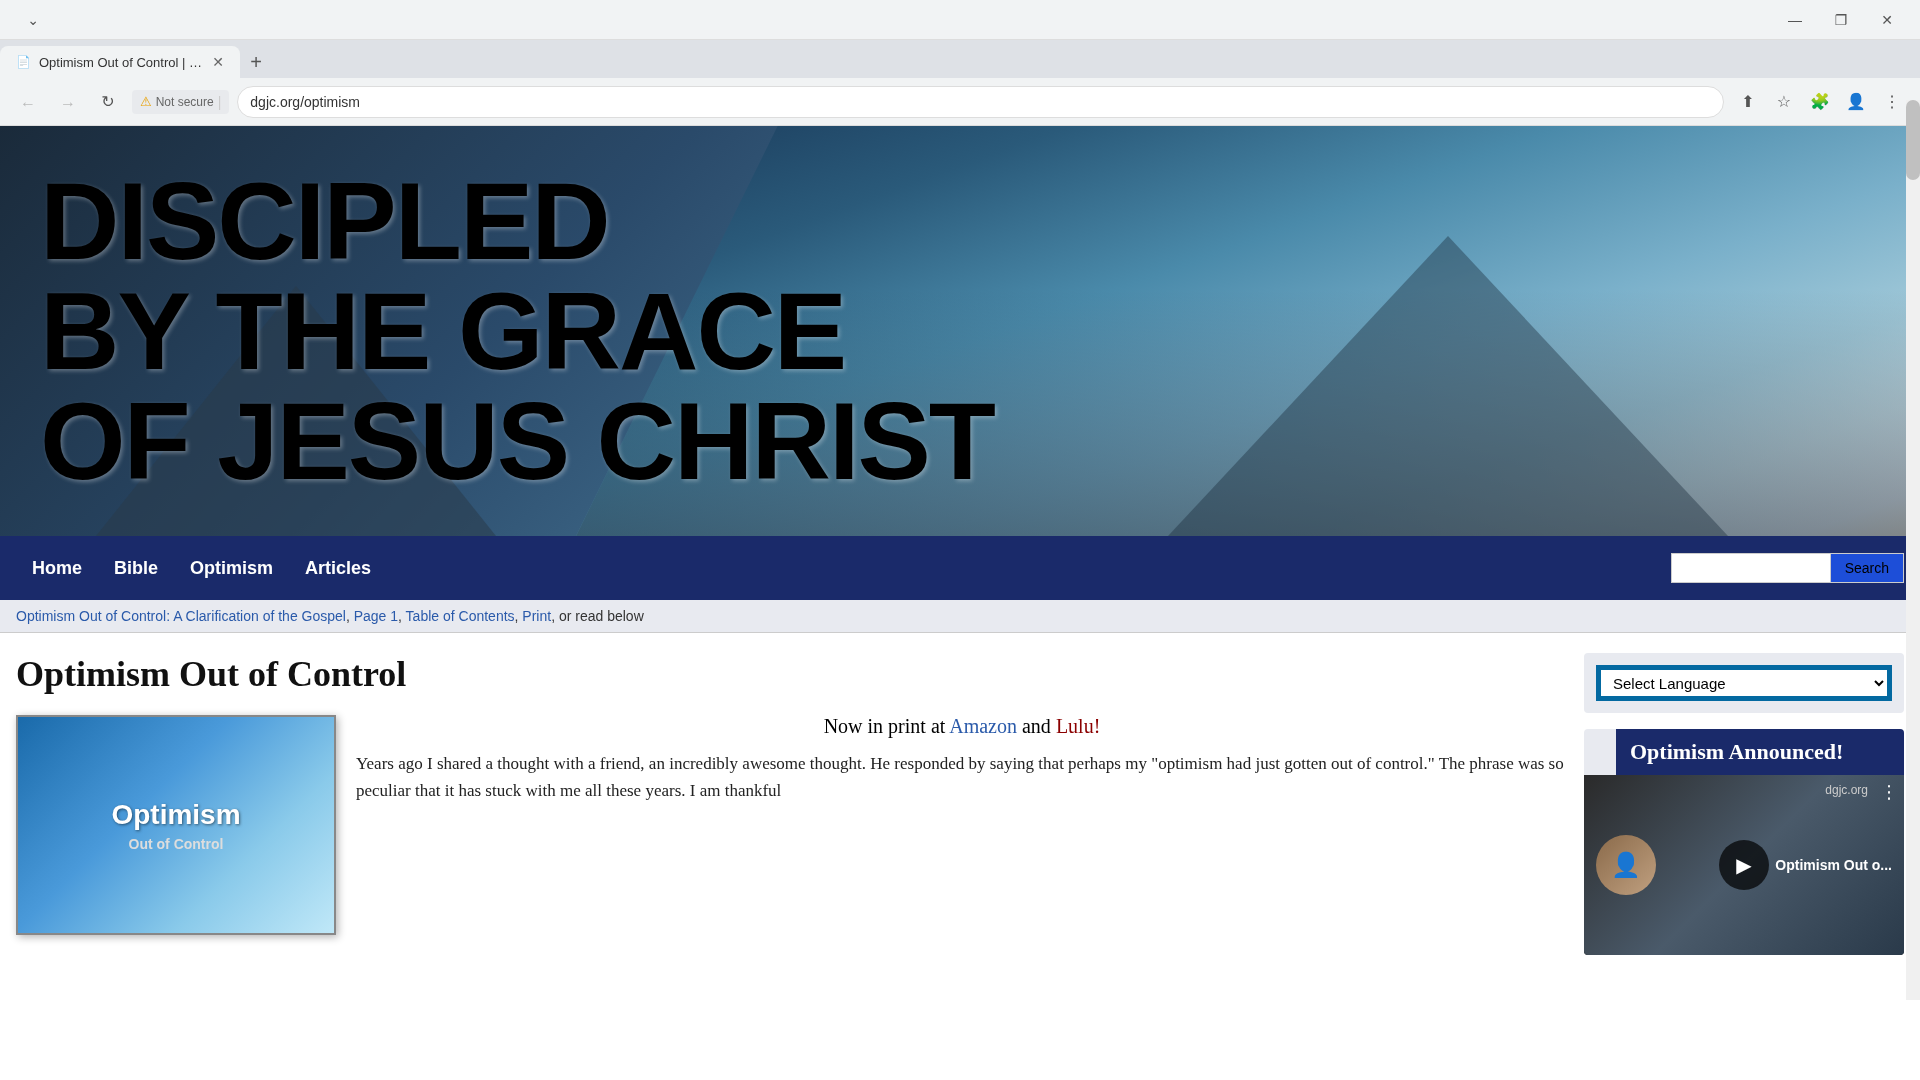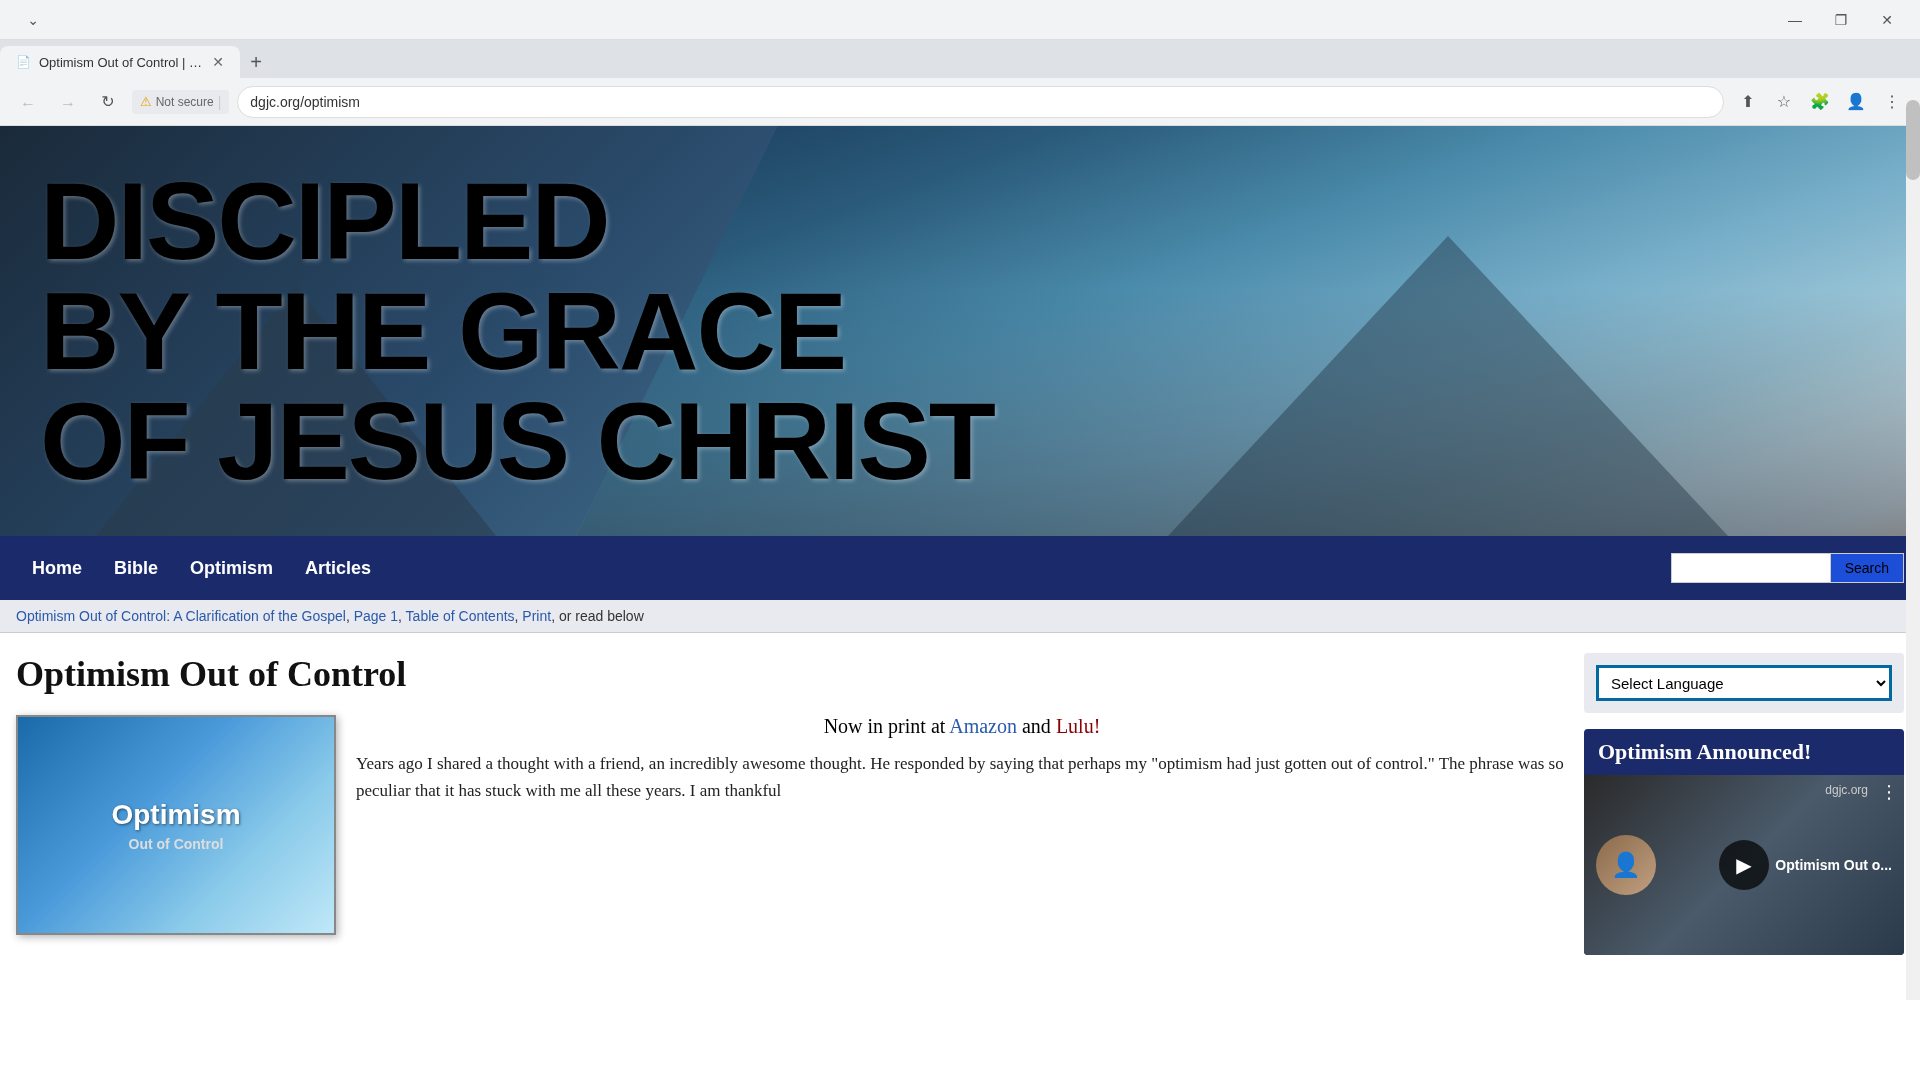--- a/index.html
+++ b/index.html
@@ -338,38 +338,39 @@
     .language-select-wrapper {
       margin-bottom: 16px;
       background: #e8eaf0;
       padding: 12px;
       border-radius: 4px;
     }
     .lang-select {
       width: 100%;
       height: 36px;
       font-size: 15px;
-      border: 3px solid #0369a1;
+      border: 5px solid #0369a1;
       background: #fff;
       padding: 0 8px;
       cursor: pointer;
     }
 
     .sidebar-widget {
       background: #e8eaf0;
       border-radius: 4px;
       overflow: hidden;
     }
     .sidebar-widget-header {
       background: #1a2a6a;
       color: #fff;
       font-size: 22px;
       font-weight: bold;
       padding: 10px 14px;
       font-family: Georgia, serif;
+      margin-left: 32px;
     }
     .video-thumbnail {
       width: 100%;
       height: 180px;
       background: #1a1a1a;
       position: relative;
       display: flex;
       align-items: center;
       justify-content: center;
       cursor: pointer;

